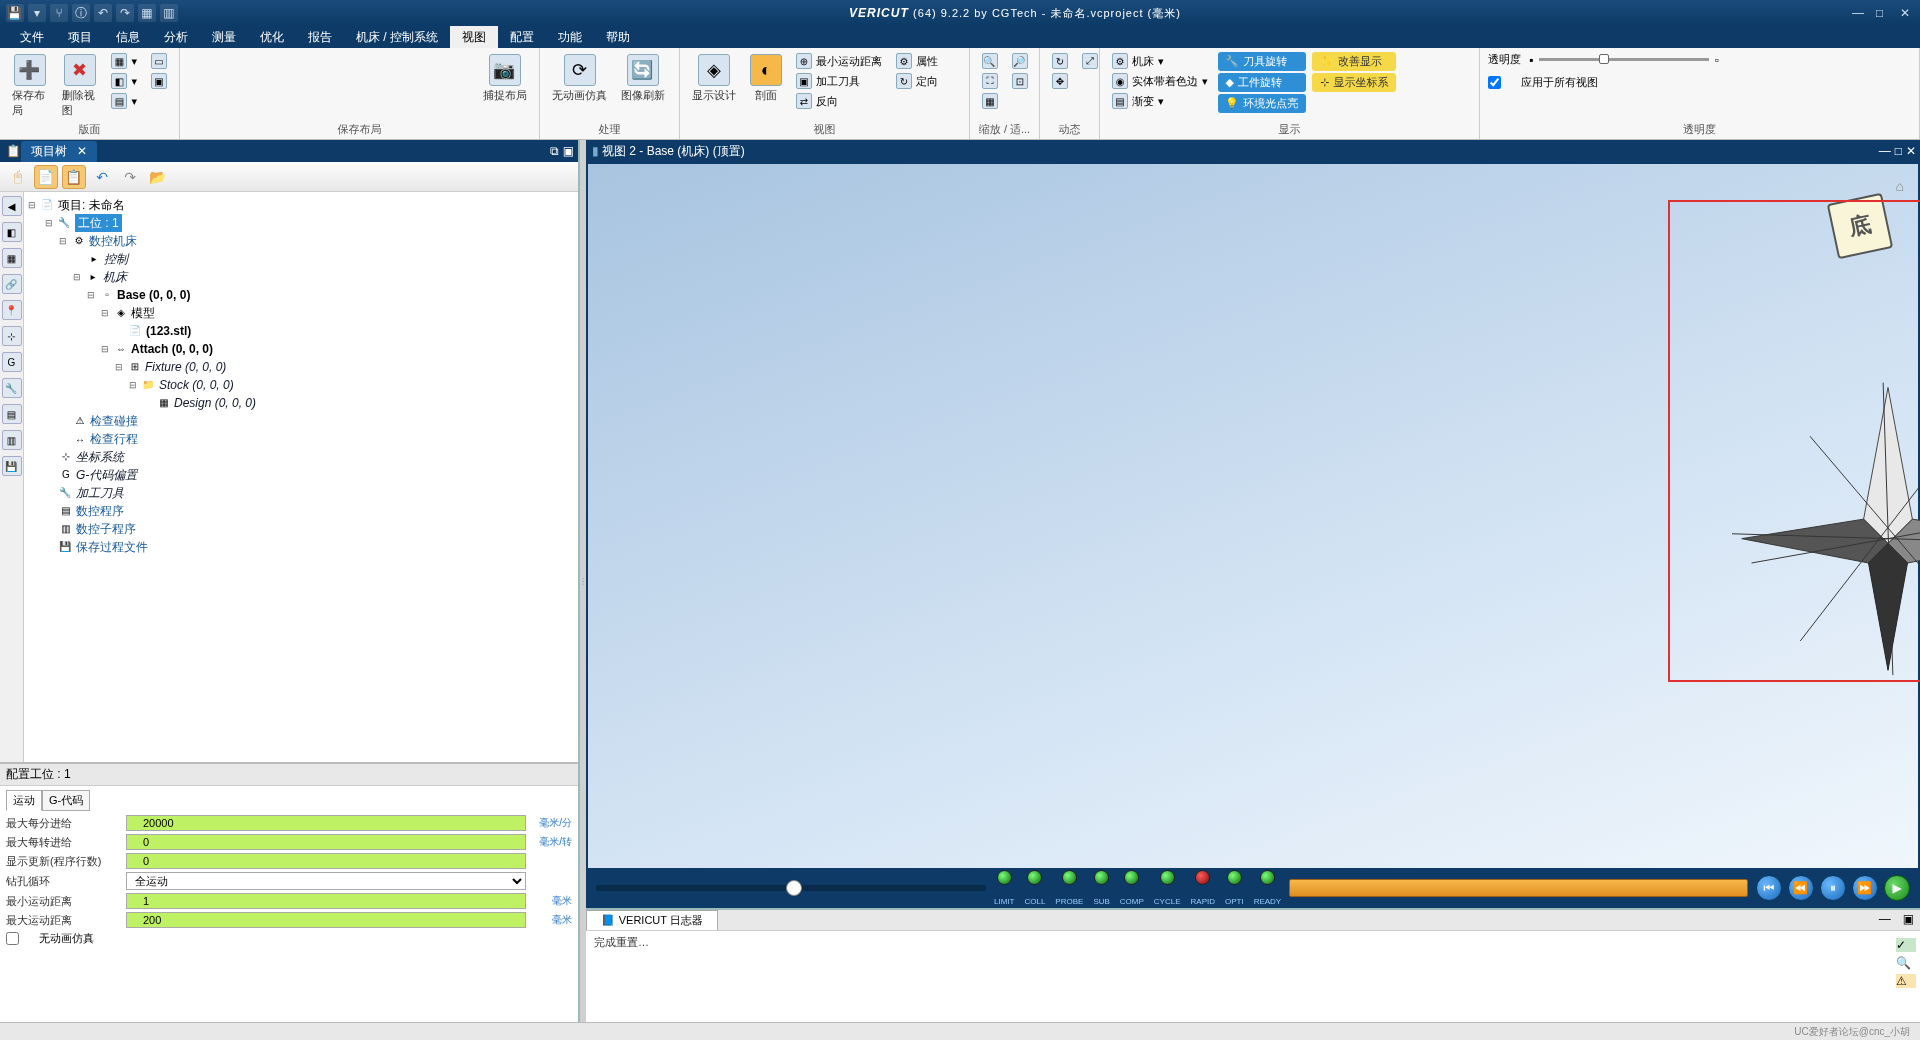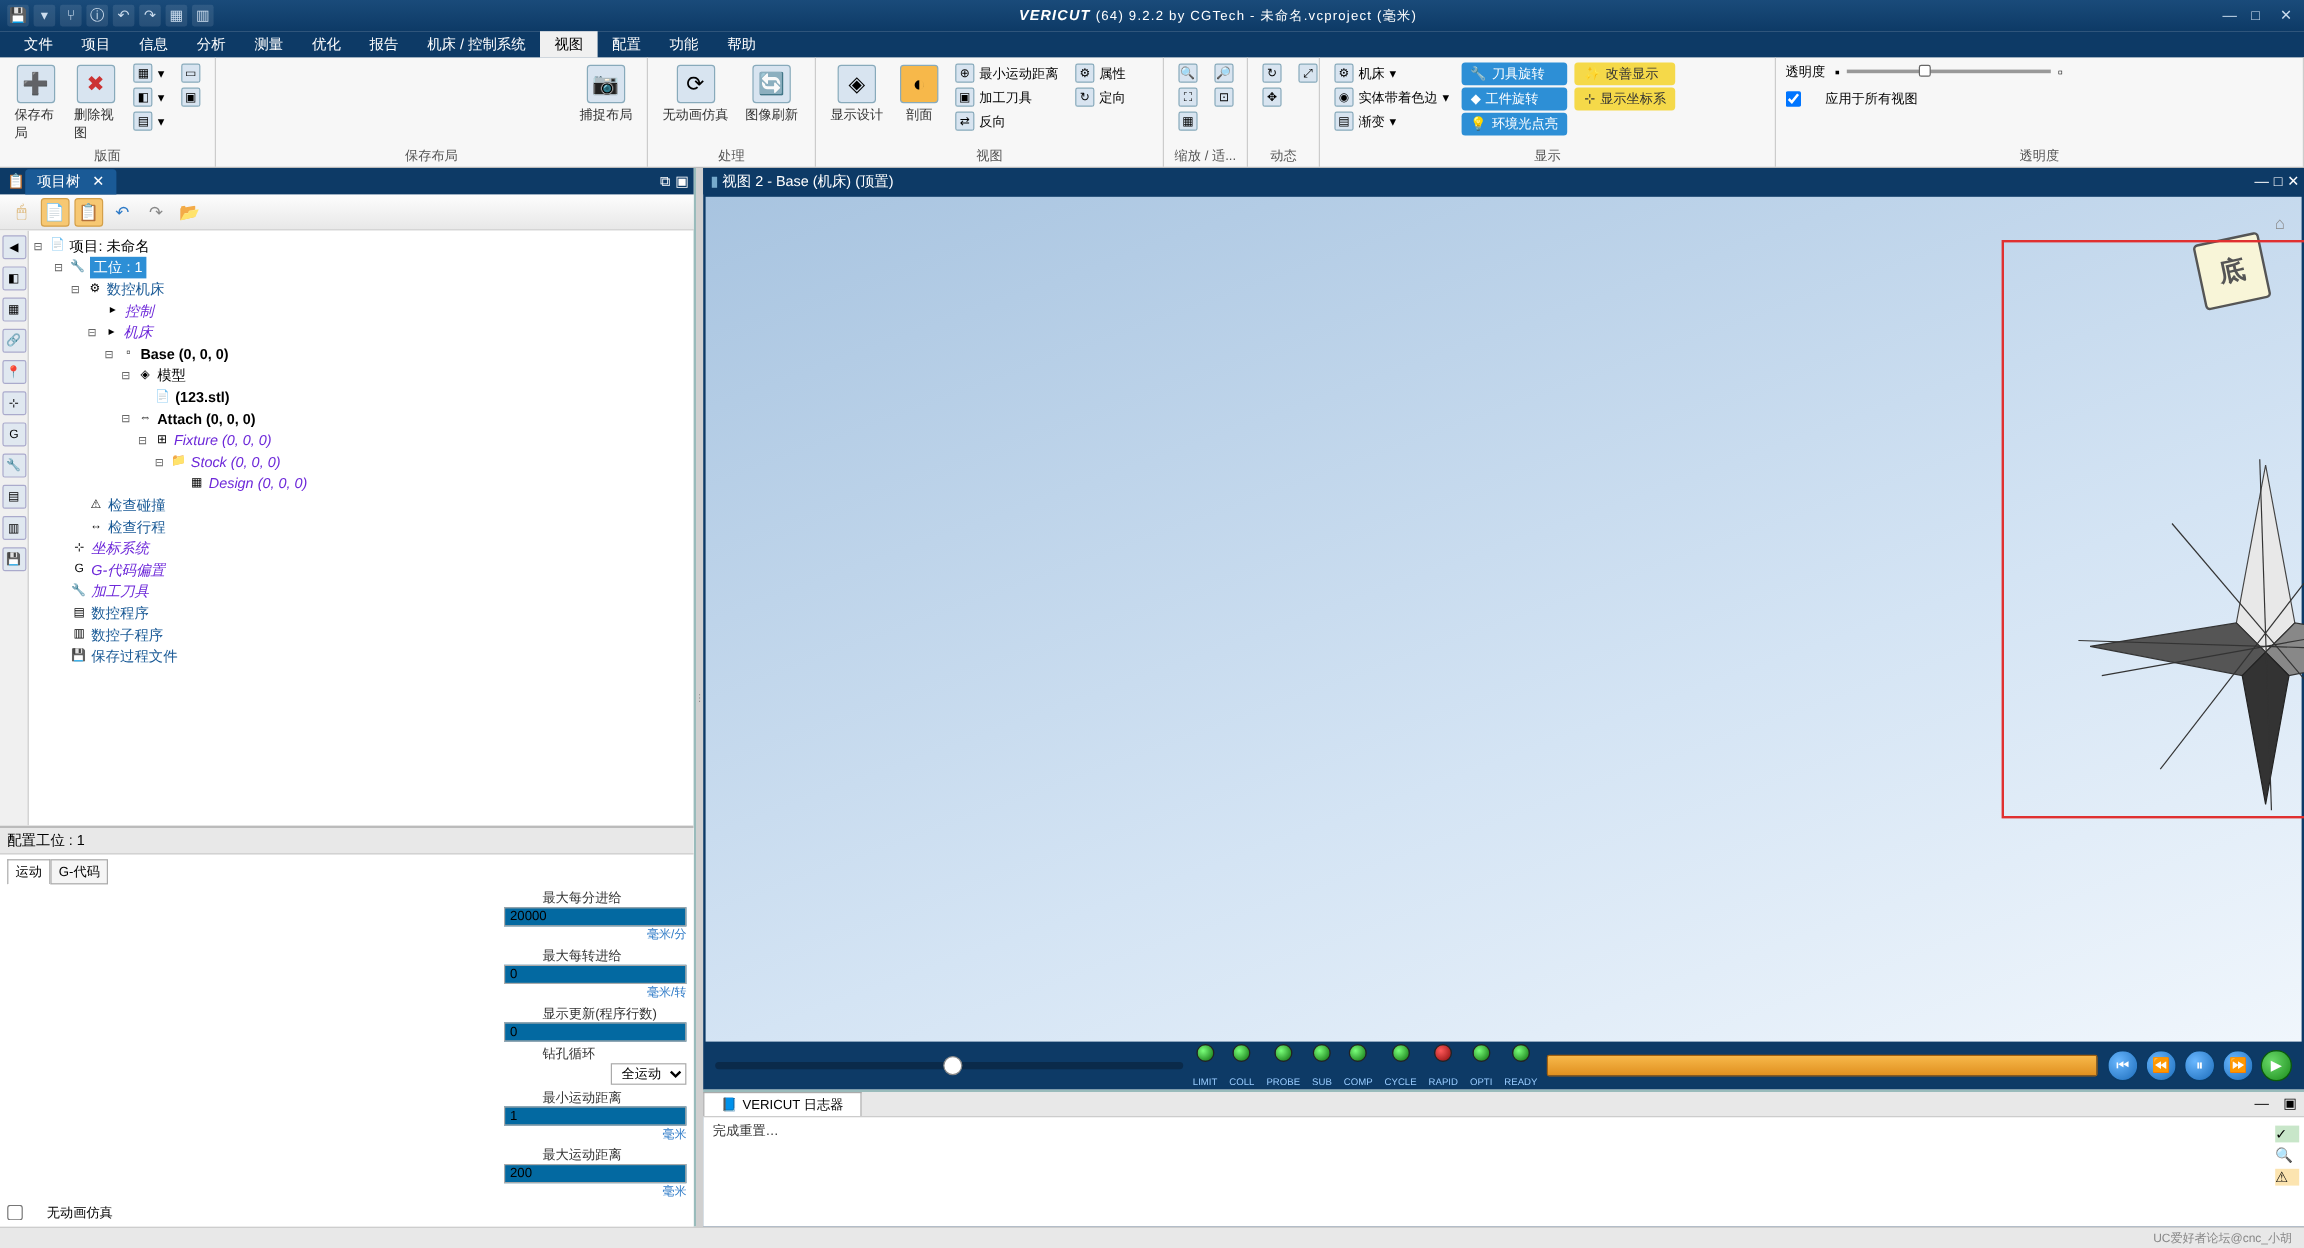--- a/index.html
+++ b/index.html
@@ -57,35 +57,35 @@
 .sidestrip .sbtn { width: 20px; height: 20px; background: #e0e8f0; border: 1px solid #aac; border-radius: 2px; cursor: pointer; font-size: 10px; display:flex;align-items:center;justify-content:center; }
 
 
 .tree-wrap { flex: 1; display: flex; overflow: hidden; }
 .tree { flex: 1; overflow: auto; padding: 4px 4px; font-size: 12px; line-height: 18px; }
 .tree .node { display: flex; align-items: center; gap: 3px; white-space: nowrap; cursor: pointer; }
 .tree .toggle { width: 10px; color: #666; font-size: 9px; }
 .tree .ticon { width: 14px; height: 14px; display: inline-flex; align-items: center; justify-content: center; font-size: 10px; }
 .tree .lbl { color: #000; }
 .tree .lbl.bold { font-weight: bold; }
-.tree .lbl.purple { color: #6d28d9; font-style: italic; }
+.tree .lbl.purple { color: #0f172a; font-style: italic; }
 .tree .lbl.blue { color: #1a5a96; }
 .tree .selected { background: #2d8fd6; color: #fff; padding: 0 3px; }
 .tree .ind { display: inline-block; }
 
 
 .config-panel { border-top: 2px solid #bbb; background: #fff; flex: 0 0 260px; display: flex; flex-direction: column; }
 .config-header { background: #e8e8e8; border-bottom: 1px solid #ccc; padding: 2px 6px; font-size: 12px; }
 .config-tabs { display: flex; gap: 0; padding: 4px 6px 0 6px; }
 .config-tabs .ctab { border: 1px solid #aaa; padding: 2px 6px; background: #f5f5f5; font-size: 11px; cursor: pointer; }
 .config-tabs .ctab.active { background: #fff; border-bottom: 1px solid #fff; }
 .config-body { flex:1; overflow:auto; padding: 4px 6px; }
-.crow { display: flex; align-items: flex-end; margin-bottom: 3px; font-size: 11px; flex-direction: column; }
+.crow { display: flex; align-items: center; margin-bottom: 3px; font-size: 11px; }
 .crow .clabel { width: 120px; color: #333; }
-.crow .cinput { flex: 1; border: 1px solid #aaa; padding: 1px 4px; font-size: 11px; background: #0369a1; }
+.crow .cinput { flex: 1; border: 1px solid #aaa; padding: 1px 16px; font-size: 11px; background: #bef264; }
 .crow .cunit { width: 46px; color: #2d7ac7; font-size: 10px; text-align: right; }
 .crow .cselect { flex: 1; border: 1px solid #aaa; padding: 1px 4px; font-size: 11px; background: #fff; }
 .ccheck { display: flex; align-items: center; gap: 20px; font-size: 11px; margin-top: 2px; }
 
 
 .viewport-wrap { flex: 1; display: flex; flex-direction: column; background: #0d3a66; }
 .viewport { flex: 1; background: linear-gradient(160deg, #a8c4e0 0%, #d4e4f4 60%, #f0f6fc 100%); position: relative; margin: 2px; }
 .redbox { position: absolute; border: 2px solid #e03030; left: 1080px; top: 36px; width: 455px; height: 482px; }
 .home-icon { position: absolute; right: 14px; top: 14px; color: #888; font-size: 14px; cursor: pointer; }
 .orient-badge { position: absolute; right: 30px; top: 34px; width: 56px; height: 56px; border: 2px solid #555; background: #f8f5d8; transform: rotate(-12deg); display: flex; align-items: center; justify-content: center; font-size: 22px; font-weight: bold; color: #555; cursor: pointer; border-radius: 4px; }

